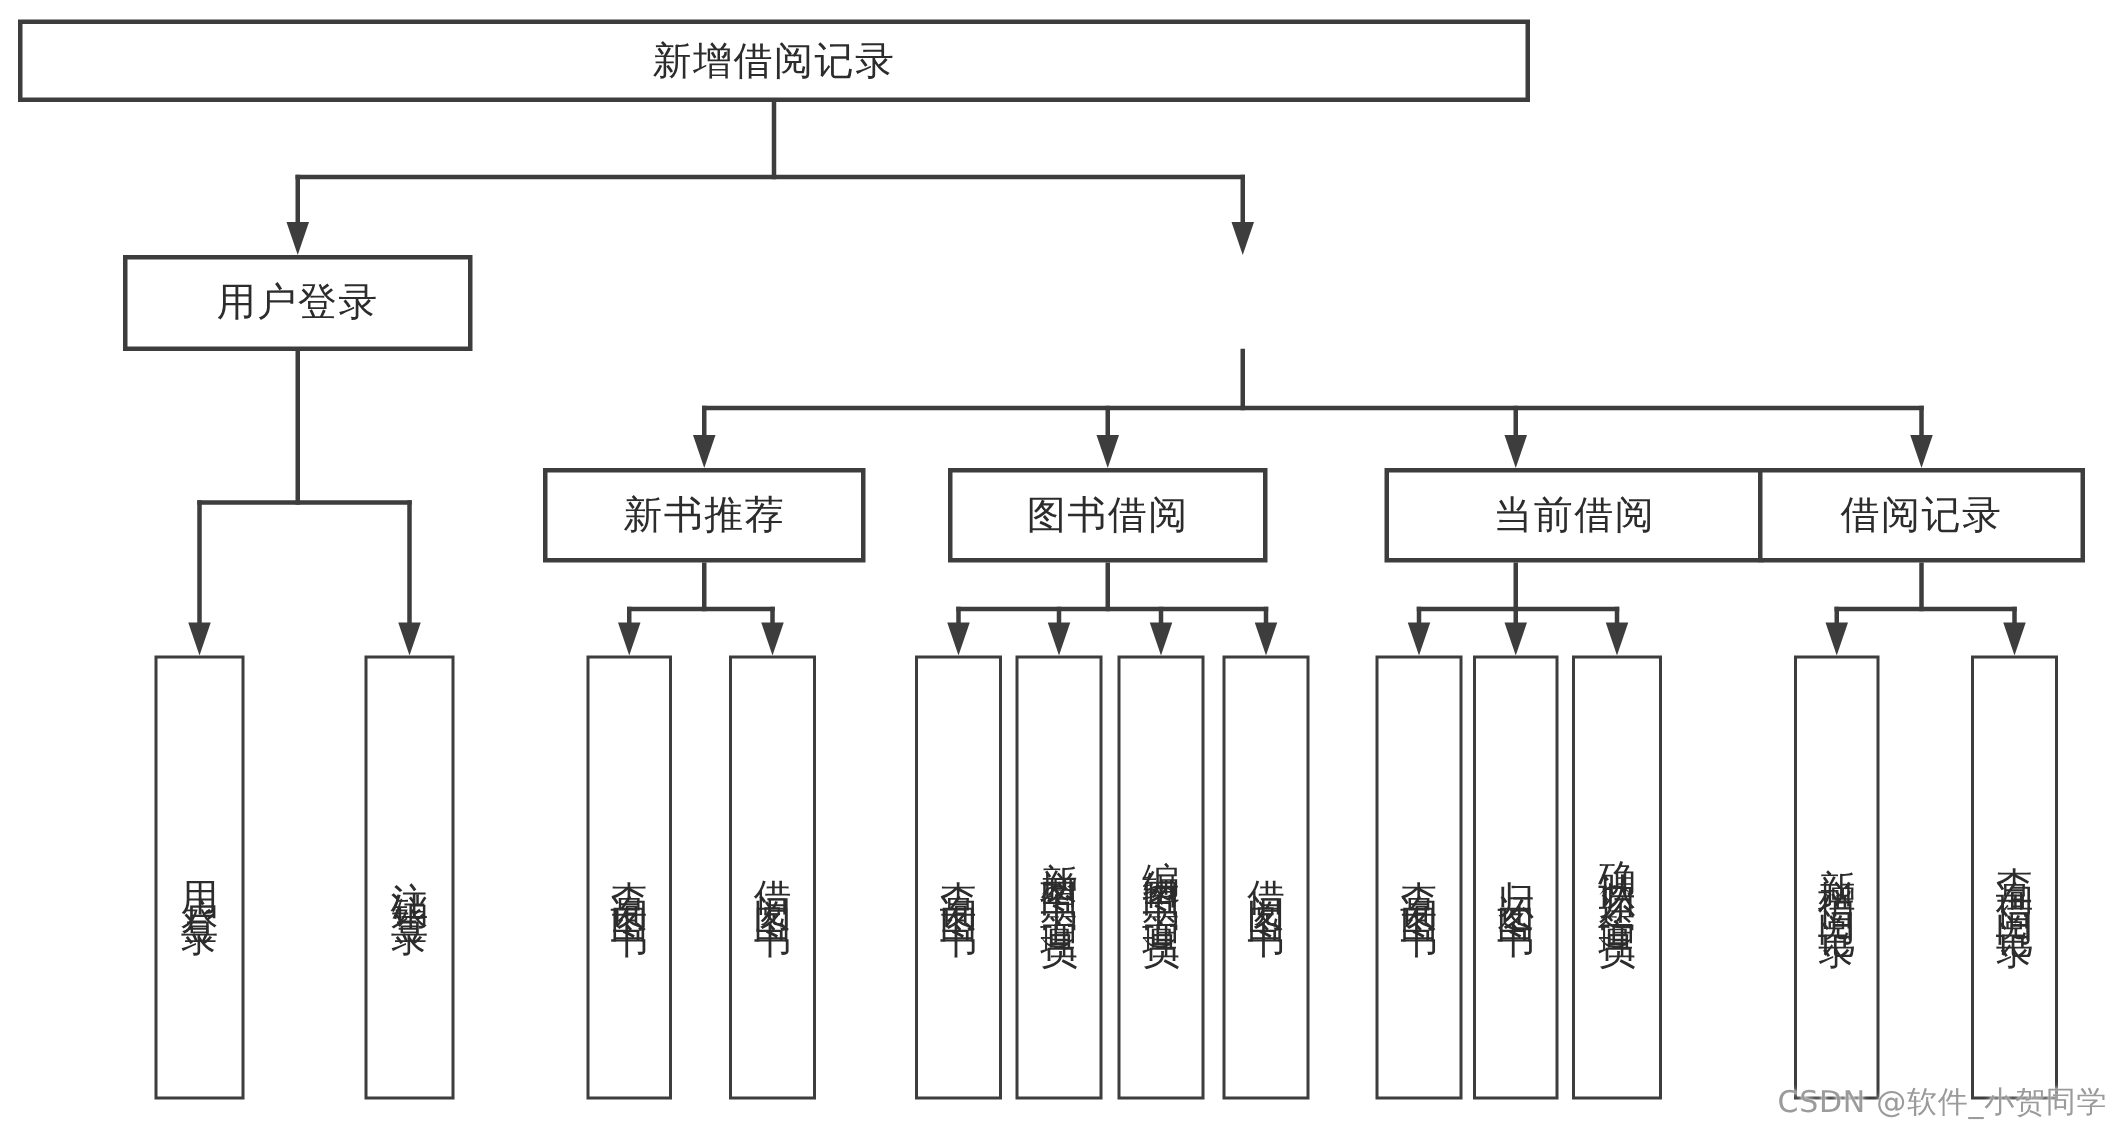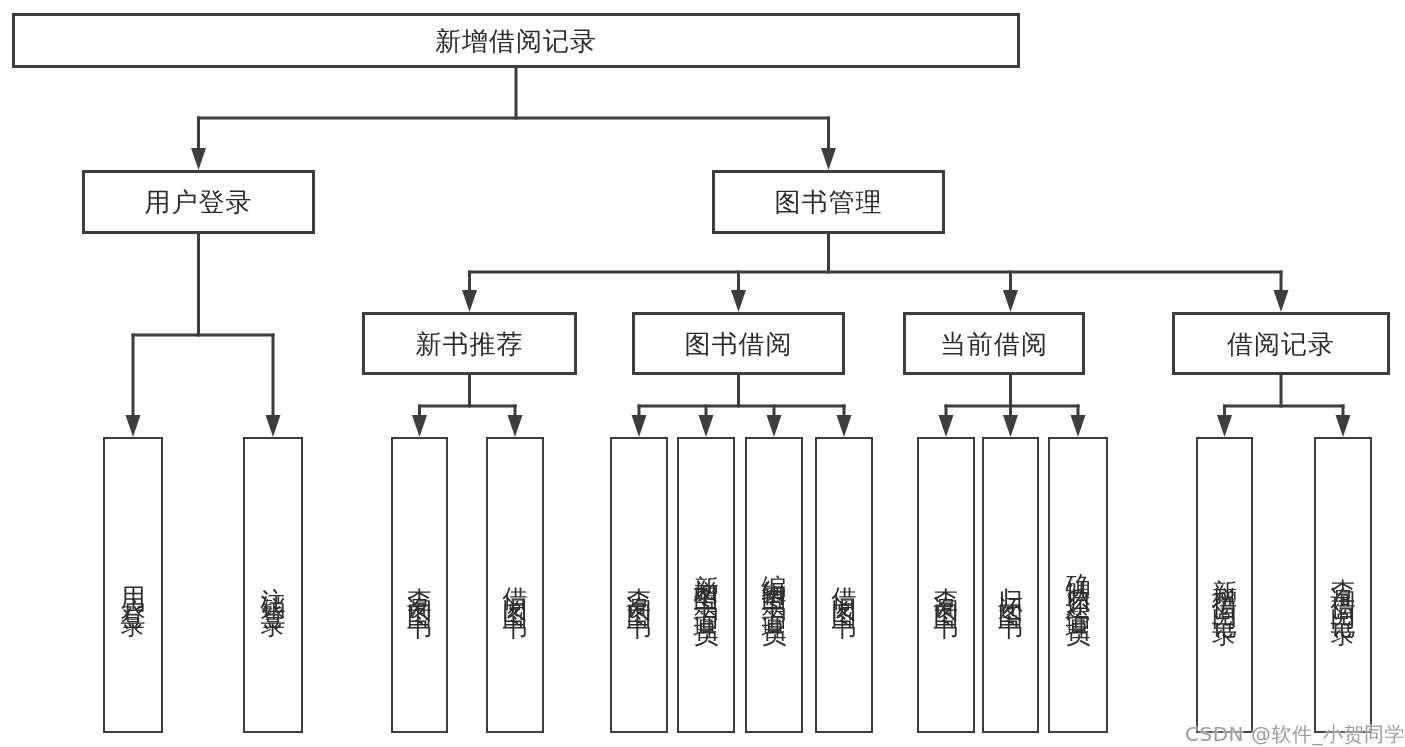--- a/index.html
+++ b/index.html
@@ -116,31 +116,28 @@
       <polygon points="1335.5,415 1350.5,415 1343,437" fill="#3d3d3d"></polygon>
     </svg>
 
   <div class="node h" id="n-root" style="left:12px;top:13px;width:1008px;height:55px">
     <span class="lbl">新增借阅记录</span>
   </div>
 
   <div class="node h" id="n-login-br" style="left:82px;top:170px;width:233px;height:64px">
     <span class="lbl">用户登录</span>
   </div>
-  <div class="node h" id="n-mgmt" style="left:712px;top:170px;width:233px;height:64px">
-    <span class="lbl">图书管理</span>
-  </div>
 
   <div class="node h" id="n-bookborrow" style="left:632px;top:312px;width:213px;height:63px">
     <span class="lbl">图书借阅</span>
   </div>
   <div class="node h" id="n-newbook" style="left:362px;top:312px;width:215px;height:63px">
     <span class="lbl">新书推荐</span>
   </div>
-  <div class="node h" id="n-curborrow" style="left:903px;top:312px;width:182px;height:63px">
+  <div class="node h" id="n-curborrow" style="left:923px;top:312px;width:253px;height:63px">
     <span class="lbl">当前借阅</span>
   </div>
   <div class="node h" id="n-records" style="left:1172px;top:312px;width:218px;height:63px">
     <span class="lbl">借阅记录</span>
   </div>
 
   <div class="node v" id="n-leaf-login" style="left:103px;top:437px;width:60px;height:296px">
     <span class="lbl">用户登录</span>
   </div>
   <div class="node v" id="n-leaf-logout" style="left:243px;top:437px;width:60px;height:296px">

